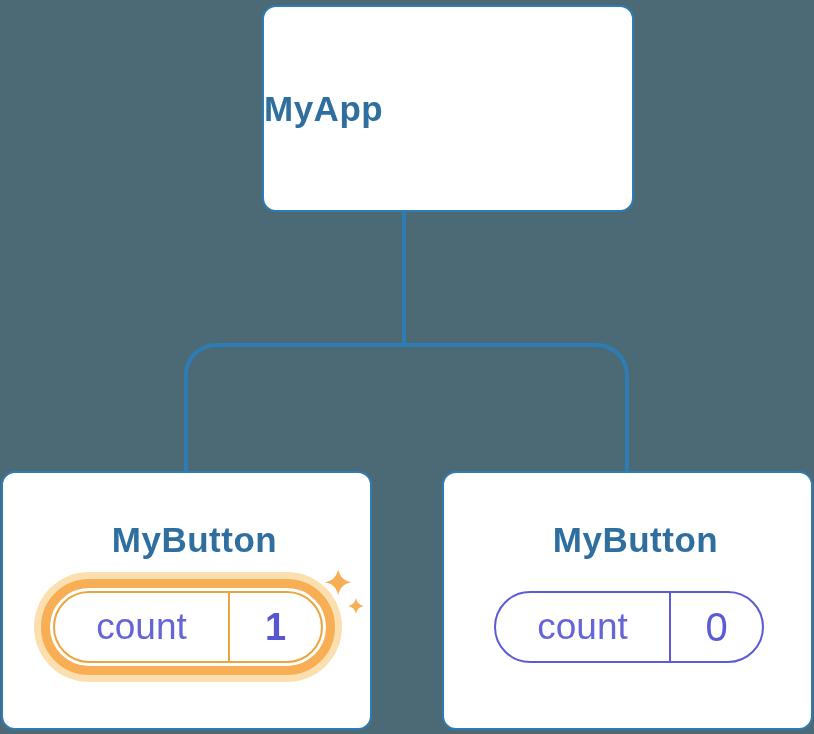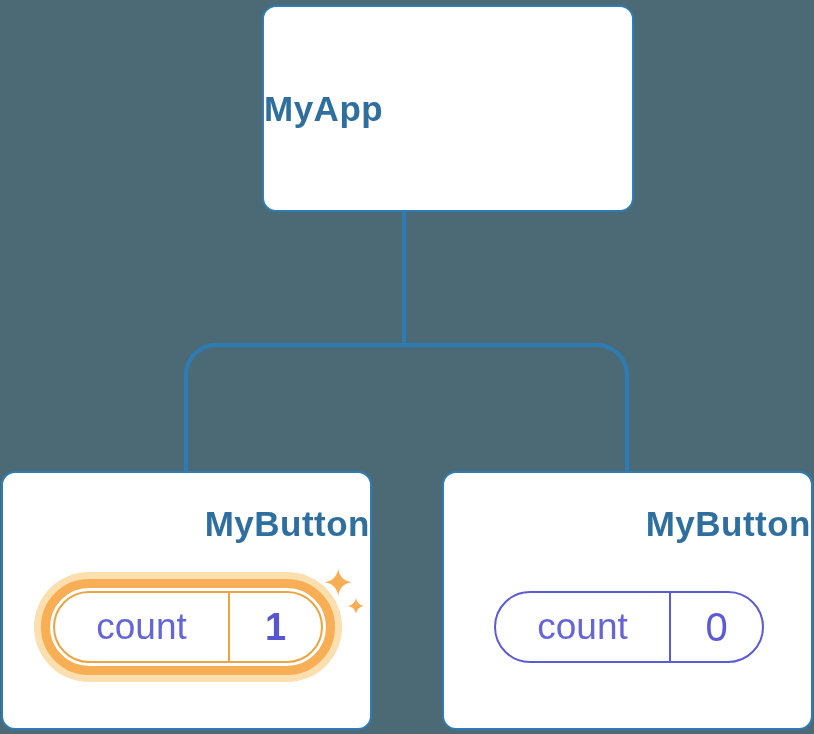--- a/index.html
+++ b/index.html
@@ -23,22 +23,22 @@
     display: flex; align-items: center;  margin-left: 44px;
   }
   .card-btn-left  { left: 1px;   top: 471px; width: 371px; height: 259px; }
   .card-btn-right { left: 442px; top: 471px; width: 371px; height: 259px; }
 
   .node-title {
     color: var(--title, #2F6F9F);
     font-size: 35px; font-weight: 700; letter-spacing: 0.5px;
   }
   .btn-title {
-    position: absolute; top: 31px; left: 0; width: 100%;
-    text-align: right; line-height: 40px;
+    position: absolute; top: 47px; left: 0; width: 100%;
+    text-align: center; line-height: 40px; padding-left: 8px;
   }
 
   
   .stem {
     position: absolute;
     left: 402px; top: 212px; width: 4px; height: 134px;
     background: var(--line, #2E7CB4);
   }
   .branch {
     position: absolute;

